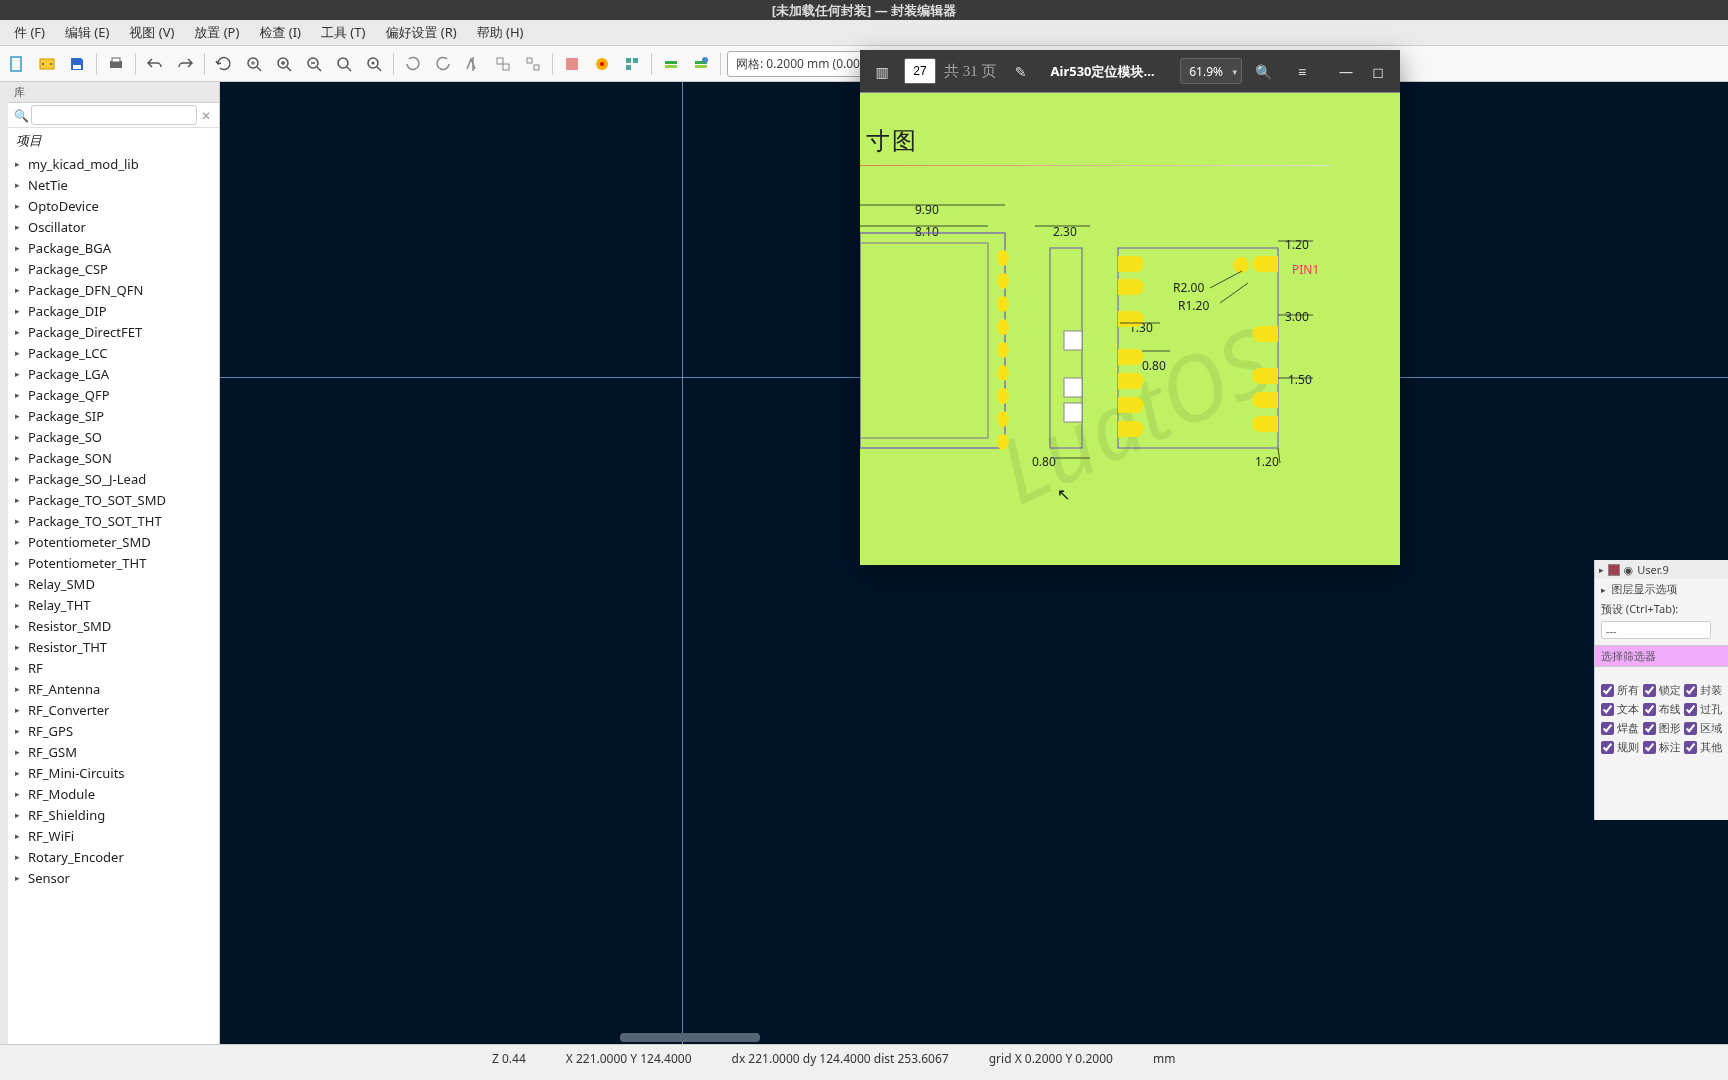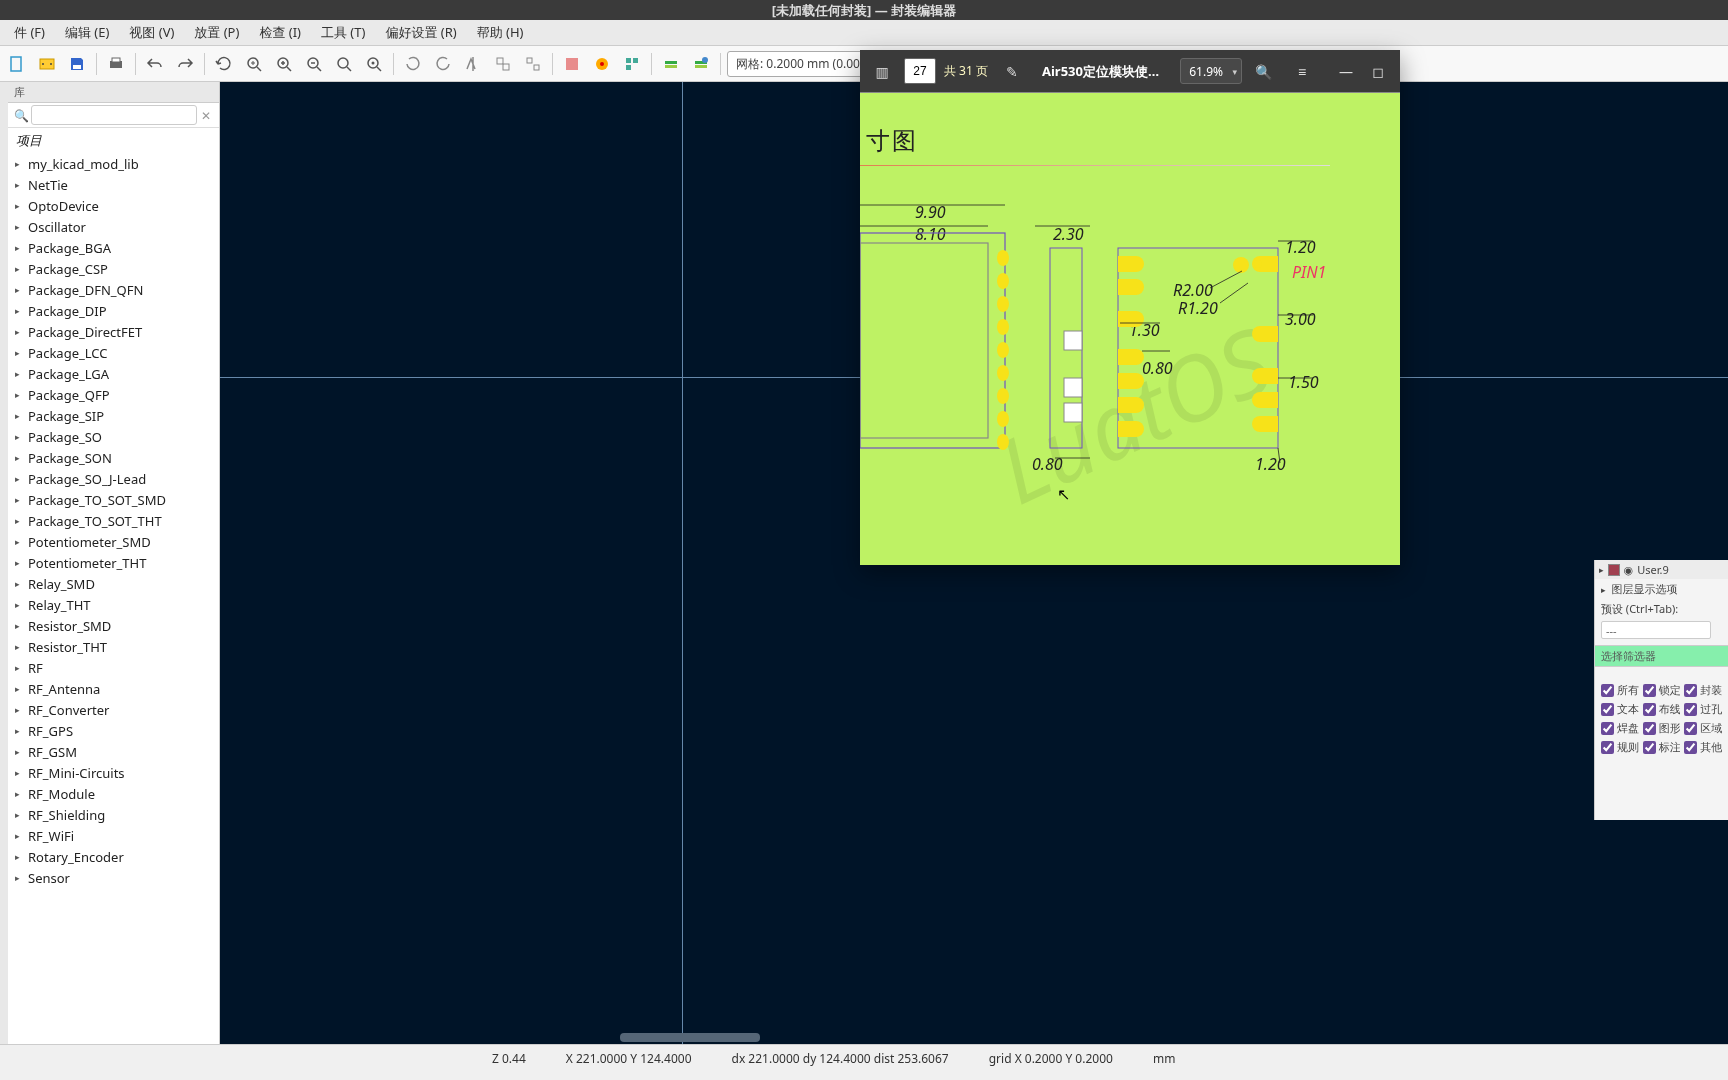--- a/index.html
+++ b/index.html
@@ -152,21 +152,21 @@
       width: 12px; height: 12px; background: #a04050;
       border: 1px solid #888;
     }
     .rp-row { padding: 2px 6px; display: flex; align-items: center; gap: 4px; }
     .rp-exp::before { content: "▸"; font-size: 9px; margin-right: 2px; }
     .rp-input {
       border: 1px solid #ccc; height: 18px; width: 110px;
       margin: 2px 6px; border-radius: 2px; background: white;
     }
     .rp-selhdr {
-      background: #86efac; padding: 2px 6px; margin-top: 4px;
+      background: #f0abfc; padding: 2px 6px; margin-top: 4px;
       border-top: 1px solid #ccc; border-bottom: 1px solid #ccc;
       font-size: 11px; color: #555;
     }
     .rp-checks {
       display: grid; grid-template-columns: 1fr 1fr 1fr;
       padding: 0 6px; gap: 3px 4px; font-size: 11px; margin-top: 15px;
     }
     .rp-check { display: flex; align-items: center; gap: 3px; white-space: nowrap; overflow: hidden; }
     .rp-cb {
       width: 13px; height: 13px; accent-color: #6a4a9a;
@@ -197,21 +197,21 @@
       width: 32px; height: 32px;
       display: flex; align-items: center; justify-content: center;
       color: #ddd; border-radius: 3px; cursor: pointer;
       font-size: 14px;
     }
     .pdf-page-input {
       width: 32px; height: 26px; text-align: center;
       border: 1px solid #666; background: white;
       border-radius: 2px; font-size: 12px;
     }
-    .pdf-page-total { color: #fef9c3; font-size: 12px; padding: 0 2px; }
+    .pdf-page-total { color: #a3a3a3; font-size: 15px; padding: 0 2px; font-family: Liberation Serif, serif; }
     .pdf-title-text {
       flex: 1; color: white; font-weight: bold; font-size: 13px;
       padding: 0 8px; white-space: nowrap; overflow: hidden;
       text-overflow: ellipsis;
     }
     .pdf-zoom {
       color: white; font-size: 12px;
       border: 1px solid #666; border-radius: 3px;
       height: 26px; padding: 0 18px 0 8px;
       display: flex; align-items: center; position: relative;
@@ -228,21 +228,21 @@
     }
     .pdf-heading {
       position: absolute; left: 6px; top: 30px;
       font-size: 24px; color: #222; letter-spacing: 2px;
     }
     .pdf-hr {
       position: absolute; left: 0; top: 72px;
       width: 470px; height: 1px;
       background: linear-gradient(to right, #e08050, #ddd);
     }
-    .dim-line { position: absolute; font-size: 16px; color: #222; font-style: italic; }
+    .dim-line { position: absolute; font-size: 12px; color: #222; }
     .wm {
       position: absolute; left: 130px; top: 260px;
       font-size: 90px; color: rgba(0,0,0,0.08);
       transform: rotate(-25deg);
       font-style: italic;
       pointer-events: none;
     }
     svg { position: absolute; }
     .cursor {
       position: absolute; left: 197px; top: 390px;

